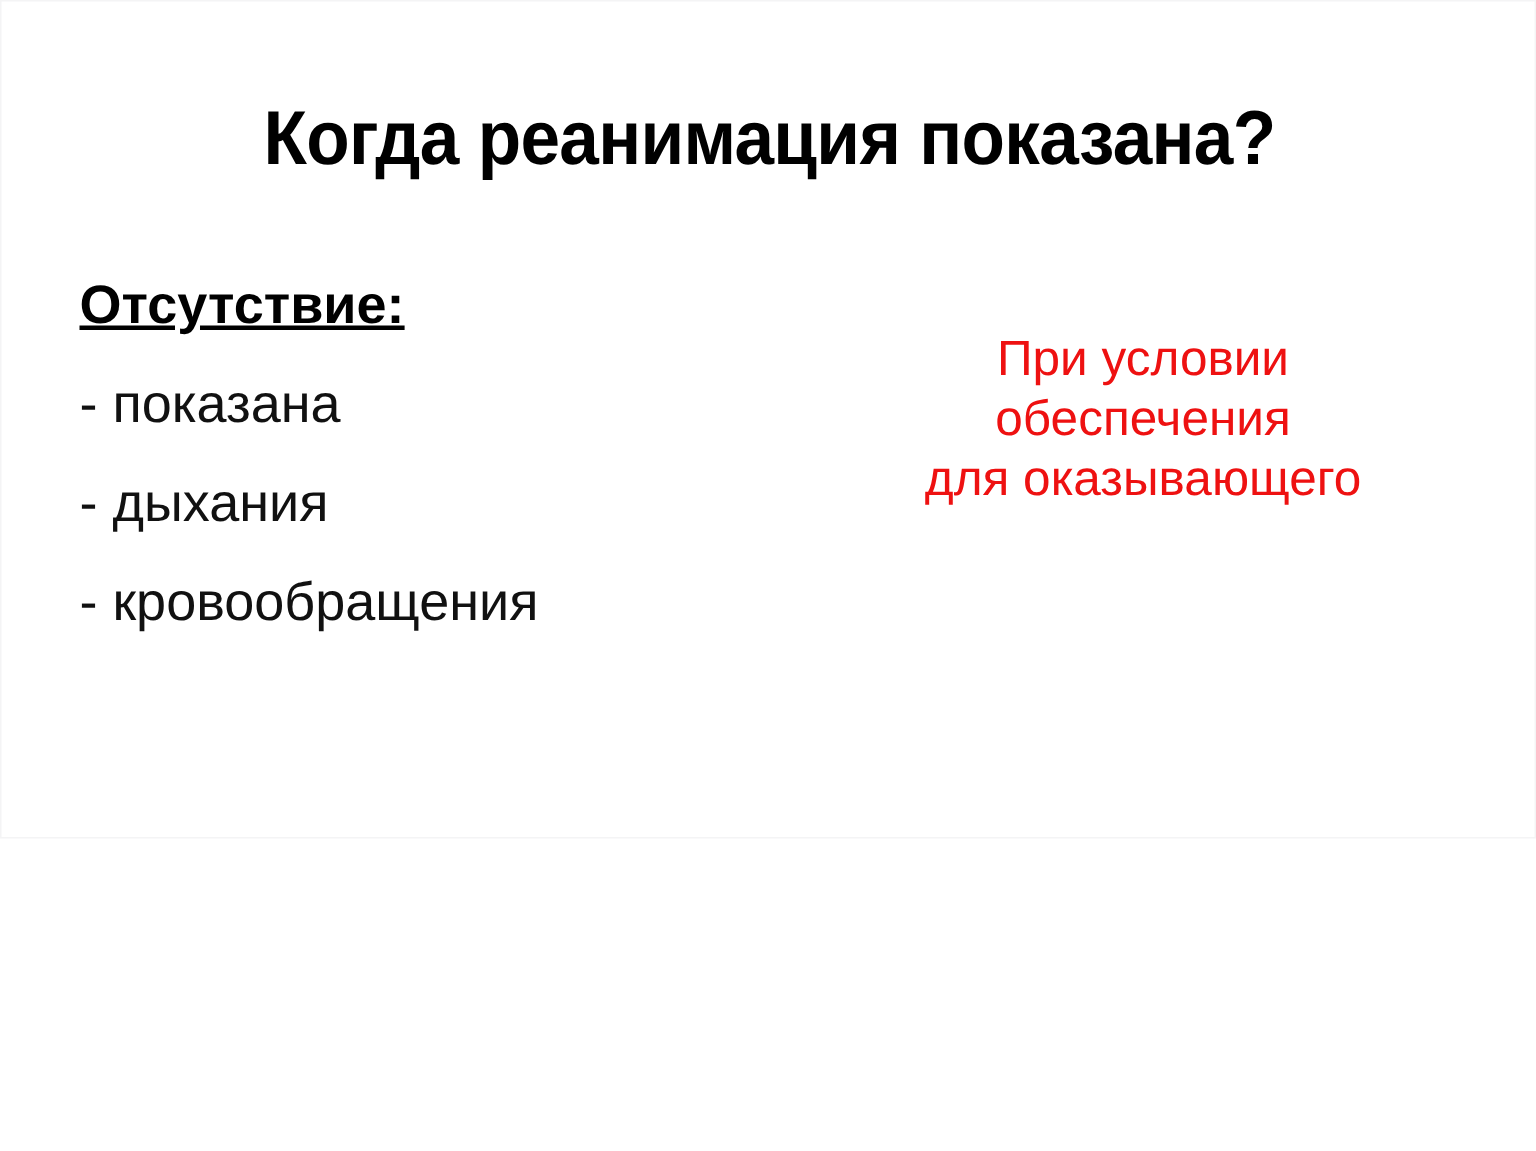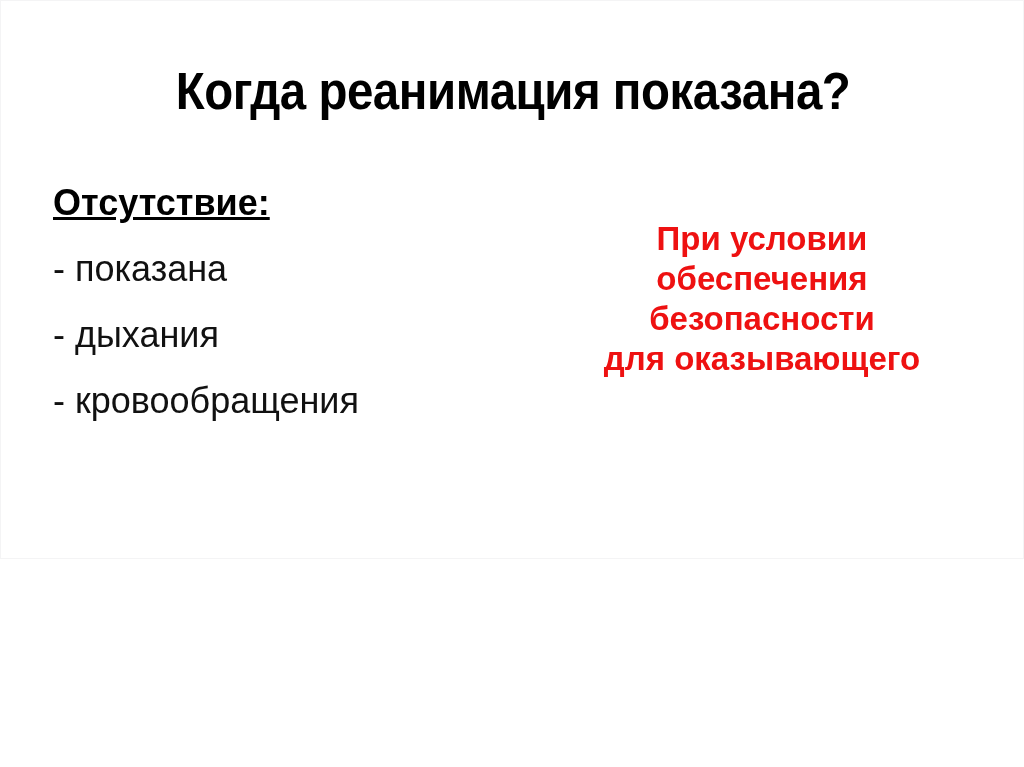--- a/index.html
+++ b/index.html
@@ -80,21 +80,21 @@
   }
   .right-col {
     position: absolute;
     left: 556px;
     top: 38px;
     width: 410px;
     text-align: center;
   }
   .warning-text {
     font-family: "Liberation Sans", sans-serif;
-    font-weight: bold;
+    font-weight: normal;
     font-size: 33px;
     line-height: 40px;
     color: #ee1111;
     margin: 0;
   }
   .warning-text .wline {
     display: block;
     white-space: nowrap;
   }
 </style>
@@ -113,19 +113,18 @@
         <li>- показана</li>
         <li>- дыхания</li>
         <li>- кровообращения</li>
       </ul>
     </div>
 
     <div class="right-col">
       <p class="warning-text">
         <span class="wline">При условии</span>
         <span class="wline">обеспечения</span>
-        <span class="wline">безопасности</span>
         <span class="wline">для оказывающего</span>
       </p>
     </div>
 
   </div>
 </div>
 
 </body></html>

